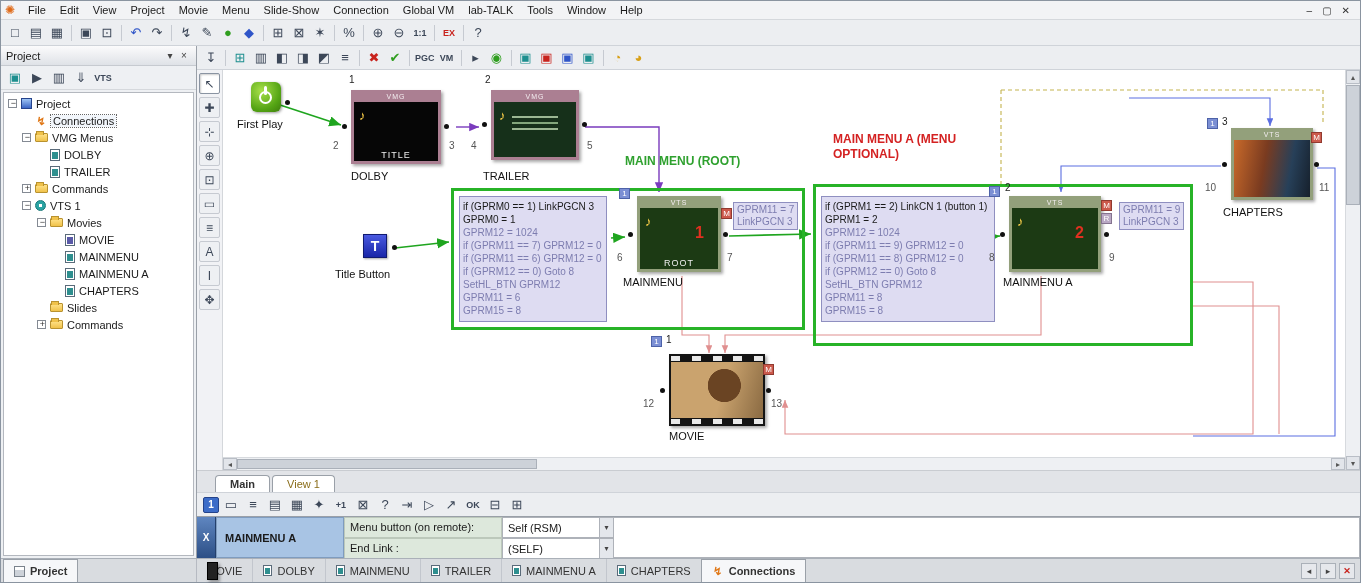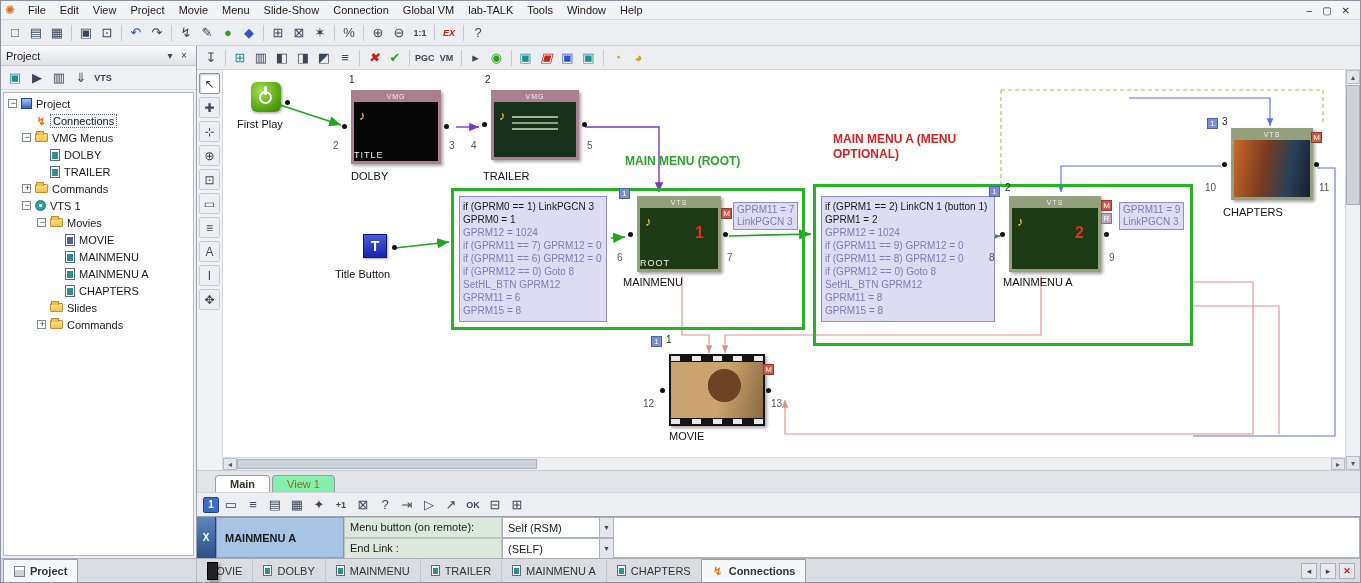--- a/index.html
+++ b/index.html
@@ -12,21 +12,21 @@
   .app-icon { color:#e06a18; font-size:12px; margin-right:6px; }
   .menu-item { padding:1px 7px; cursor:default; }
   .win-controls { margin-left:auto; display:flex; gap:10px; padding-right:6px; color:#333; font-size:10px; }
   .win-controls span { cursor:default; }
 
   
   .tb { display:flex; align-items:center; padding:0 4px; background:#eceef1; border-bottom:1px solid #cfd3d9; gap:1px; }
   .tb.main-tb { height:26px; }
   .tb.sec-tb { height:24px; }
   .tbtn { min-width:20px; height:20px; display:inline-flex; align-items:center; justify-content:center; font-size:13px; color:#3c4758; border:1px solid transparent; border-radius:2px; cursor:default; }
-  .tbtn.green { color:#2f9e1f; } .tbtn.red { color:#c8231d;font-style:italic; } .tbtn.blue { color:#2f55c8; }
+  .tbtn.green { color:#2f9e1f; } .tbtn.red { color:#c8231d; } .tbtn.blue { color:#2f55c8; }
   .tbtn.teal { color:#1d8f8f; } .tbtn.amber { color:#d8a018; }
   .tbtn.txt { font-size:9px; font-weight:bold; letter-spacing:0; }
   .tbtn.sep { min-width:1px; width:1px; height:16px; background:#c6cad1; border:none; margin:0 3px; border-radius:0; }
   .tbtn.bluechip { background:#3c6cc8; color:#fff; font-size:10px; font-weight:bold; min-width:16px; height:16px; border:1px solid #24438a; }
 
   
   .middle { flex:1; display:flex; min-height:0; }
   .left-panel { width:196px; flex:none; display:flex; flex-direction:column; border-right:1px solid #9aa0a8; background:#eef0f3; }
   .panel-header { height:20px; display:flex; align-items:center; padding:0 5px; background:linear-gradient(#fbfbfc,#dfe2e7); border-bottom:1px solid #c6cad0; }
   .panel-header .ph-title { flex:1; }
@@ -83,21 +83,21 @@
   .node { position:absolute; border:3px solid; box-shadow:2px 2px 3px rgba(0,0,0,.35); }
   .node.vmg { border-color:#ab7f92; background:#ab7f92; }
   .node.vts { border-color:#93a07b; background:#93a07b; }
   .node-head { height:9px; font-size:7px; line-height:8px; text-align:center; color:#f3edf0; letter-spacing:1px; }
   .node-screen { position:absolute; left:0; right:0; top:9px; bottom:0; overflow:hidden; }
   .node-screen.black { background:#060606; }
   .node-screen.dgreen { background:#16301a; }
   .node-screen.menu { background:#1c3a14; }
   .node-screen.chapters { background:linear-gradient(100deg,#c96a2a 0%,#7a3b20 40%,#274059 72%,#16202c 100%); }
   .note { position:absolute; left:5px; top:6px; color:#ffd24a; font-size:13px; }
-  .screen-title { position:absolute; left:0; right:0; bottom:1px; color:#eee; font-size:9px; letter-spacing:1px; }
+  .screen-title { position:absolute; left:0; right:0; bottom:1px; text-align:center; color:#eee; font-size:9px; letter-spacing:1px; }
   .screen-num { position:absolute; right:14px; top:16px; color:#e03020; font-size:16px; font-weight:bold; }
   .screen-lines { position:absolute; left:18px; top:14px; width:46px; height:20px;
     background:linear-gradient(#bcd8b0 0 2px,transparent 2px 6px,#9ec494 6px 8px,transparent 8px 12px,#bcd8b0 12px 14px,transparent 14px); opacity:.8; }
   .node-label { position:absolute; font-size:11px; color:#111; text-align:left; }
   .conn-dot { position:absolute; width:5px; height:5px; border-radius:50%; background:#111; }
   .conn-num { position:absolute; font-size:10px; color:#555; }
   .idx { position:absolute; font-size:10px; color:#222; }
   .badge-blue { position:absolute; width:11px; height:11px; background:#7b8fd4; border:1px solid #4d62a8; color:#fff; font-size:8px; line-height:10px; text-align:center; }
   .badge-m { position:absolute; width:11px; height:11px; background:#cc5a4c; border:1px solid #913a30; color:#fff; font-size:8px; line-height:10px; text-align:center; }
   .badge-r { position:absolute; width:11px; height:11px; background:#b9a8c4; border:1px solid #84738f; color:#fff; font-size:8px; line-height:10px; text-align:center; }
@@ -115,21 +115,21 @@
   .holes.top{top:2px;} .holes.bottom{bottom:2px;}
   .hole { width:9px; height:5px; background:#e8e8e8; }
   .film-img { width:100%; height:100%; background:
      radial-gradient(circle at 58% 42%, #6a4423 0 26%, transparent 27%),
      linear-gradient(105deg,#caa36e 0 55%, #8a6a42 100%); }
 
   
   .view-tabs { height:22px; background:#e2e4e8; border-top:1px solid #c9ccd1; display:flex; align-items:flex-end; padding-left:18px; gap:2px; }
   .vtab { padding:2px 14px 2px; border:1px solid #9aa0a8; border-bottom:none; border-radius:4px 4px 0 0; background:#d4d7dc; color:#333; }
   .vtab.active { background:#fff; font-weight:bold; }
-  .vtab.view1 { background:#86efac; color:#8a6d1a; }
+  .vtab.view1 { background:#ffffff; color:#8a6d1a; }
   .btoolbar { height:24px; display:flex; align-items:center; gap:2px; padding:0 6px; background:#eceef1; border-top:1px solid #cfd3d9; }
 
   
   .props { height:42px; display:flex; align-items:stretch; border-top:1px solid #9aa0a8; background:#fff; }
   .prop-x { width:19px; flex:none; background:linear-gradient(#5f86c0,#2c4f86); color:#fff; font-size:10px; font-weight:bold; display:flex; align-items:center; justify-content:center; border-right:1px solid #24406c; cursor:default; }
   .prop-name { width:128px; flex:none; background:#a8c4e4; border:1px solid #7f9cbf; display:flex; align-items:center; padding-left:8px; font-weight:bold; }
   .prop-grid { display:grid; grid-template-columns:158px 112px; grid-auto-rows:21px; }
   .prop-label { background:#dde8dc; border:1px solid #bcc8bb; padding:3px 5px; white-space:nowrap; overflow:hidden; }
   .prop-value { background:#fff; border:1px solid #aeb2b9; display:flex; align-items:center; justify-content:space-between; padding:0 0 0 5px; }
   .dd-btn { width:14px; height:100%; background:#e4e7ec; border-left:1px solid #aeb2b9; display:flex; align-items:center; justify-content:center; font-size:8px; color:#444; cursor:default; }

